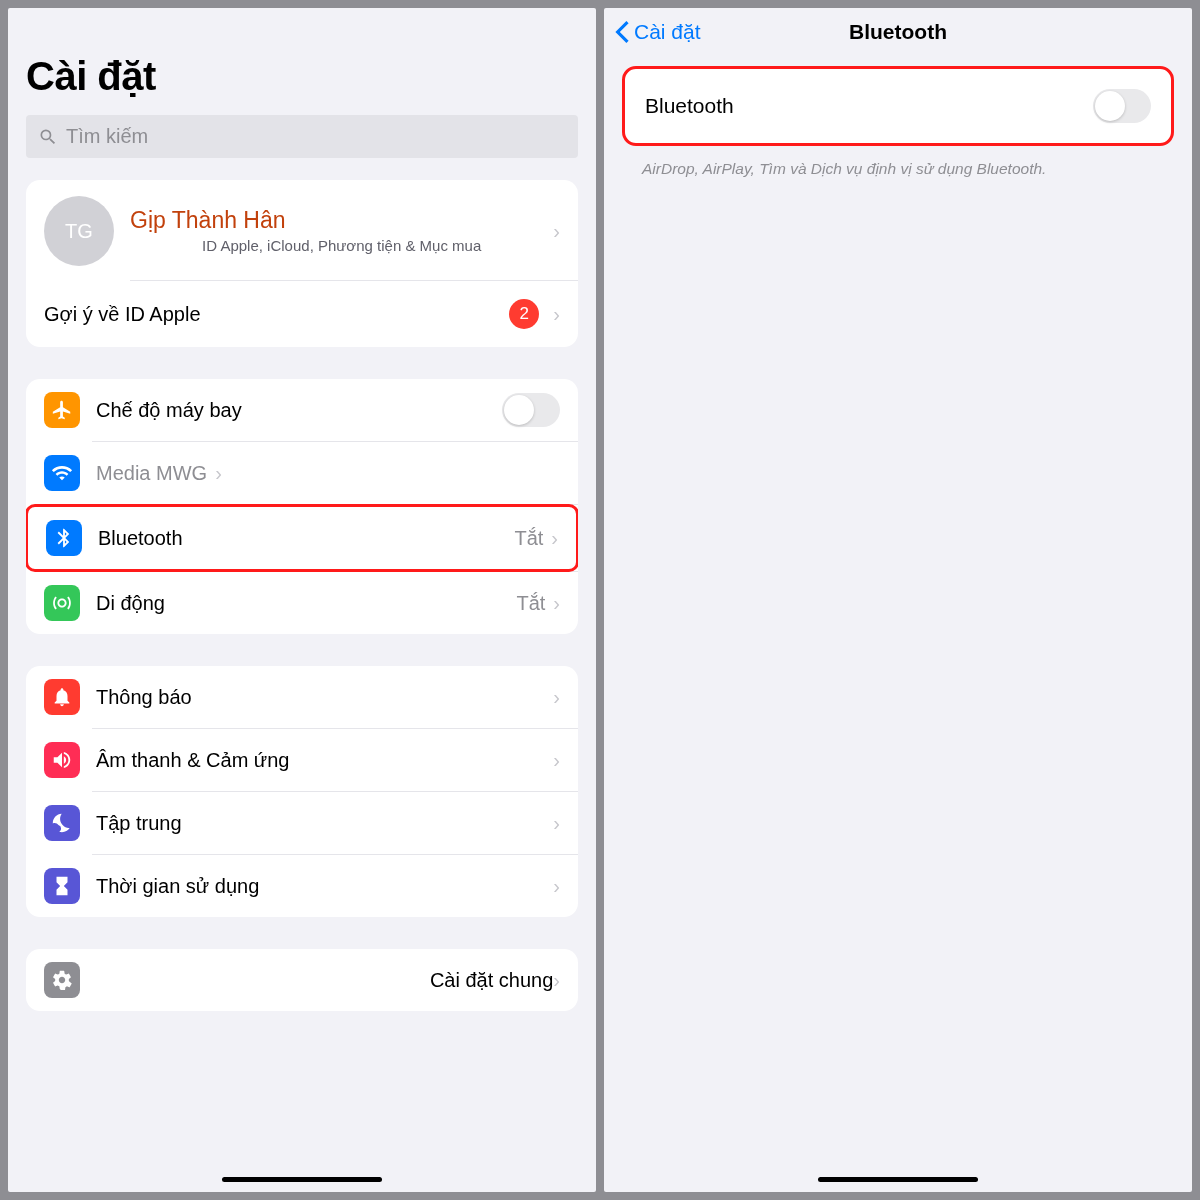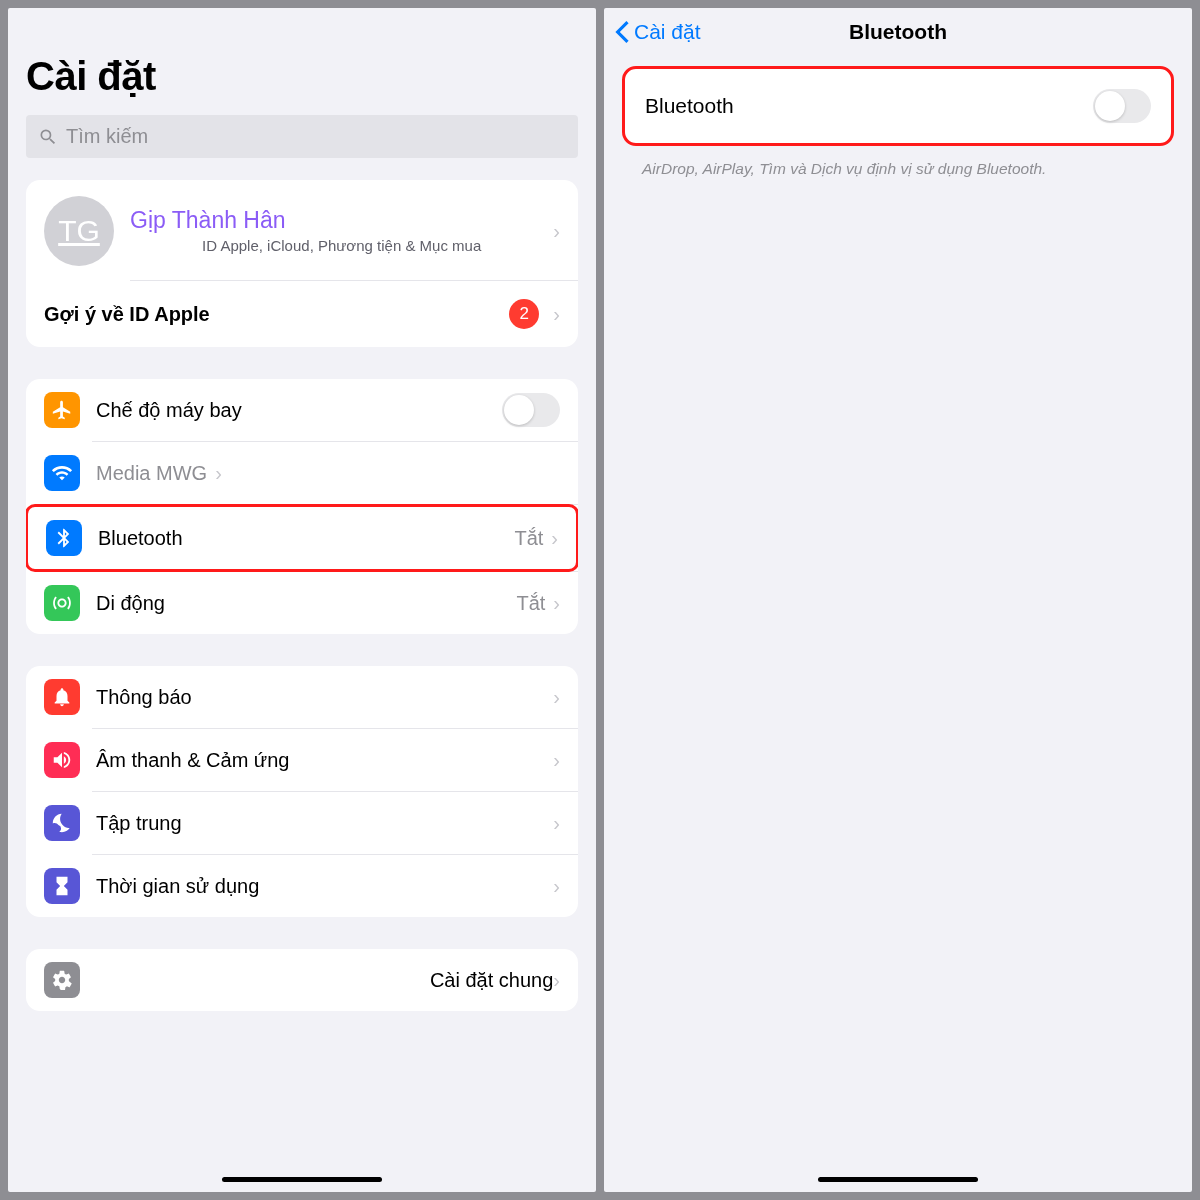--- a/index.html
+++ b/index.html
@@ -9,31 +9,31 @@
 
 
 .page-title { font-size: 40px; font-weight: 700; color: #000; margin-top: 30px; margin-bottom: 16px; letter-spacing: -0.5px; }
 .search-bar { background: #e3e3e8; border-radius: 4px; display: flex; align-items: center; padding: 10px 12px; margin-bottom: 22px; }
 .search-bar svg { width: 20px; height: 20px; fill: #8e8e93; margin-right: 8px; }
 .search-placeholder { color: #8e8e93; font-size: 20px; }
 
 .card { background: #fff; border-radius: 14px; margin-bottom: 32px; overflow: hidden; }
 
 .profile-row { display: flex; align-items: center; padding: 16px 18px 14px 18px; position: relative; }
-.avatar { width: 70px; height: 70px; border-radius: 50%; background: #d1d1d6; color: #fff; display: flex; align-items: center; justify-content: center; font-size: 30px; margin-right: 16px; flex-shrink: 0; text-decoration: underline; }
+.avatar { width: 70px; height: 70px; border-radius: 50%; background: #d1d1d6; color: #fff; display: flex; align-items: center; justify-content: center; font-size: 20px; margin-right: 16px; flex-shrink: 0; }
 .profile-text { flex: 1; }
-.profile-name { font-size: 23px; color: #8b5cf6; margin-bottom: 2px; }
+.profile-name { font-size: 23px; color: #c2410c; margin-bottom: 2px; }
 .profile-sub { font-size: 15px; color: #60606a; line-height: 1.3; text-align: center; }
 .chevron { color: #c7c7cc; font-size: 20px; flex-shrink: 0; }
 
 .divider { height: 1px; background: #e5e5ea; margin-left: 104px; }
 .divider2 { height: 1px; background: #e5e5ea; margin-left: 66px; }
 
 .suggest-row { display: flex; align-items: center; padding: 18px 18px; }
-.suggest-label { flex: 1; font-size: 20px; color: #000; font-weight: bold; }
+.suggest-label { flex: 1; font-size: 20px; color: #000; }
 .badge { background: #ff3b30; color: #fff; width: 30px; height: 30px; border-radius: 50%; display: flex; align-items: center; justify-content: center; font-size: 17px; margin-right: 14px; }
 
 .list-row { display: flex; align-items: center; padding: 13px 18px; position: relative; }
 .list-row.highlight { border: 3px solid #ff1a1a; border-radius: 10px; margin: -1px; z-index: 2; }
 .icon-box { width: 36px; height: 36px; border-radius: 8px; display: flex; align-items: center; justify-content: center; margin-right: 16px; flex-shrink: 0; }
 .icon-box svg { width: 22px; height: 22px; fill: #fff; }
 .icon-airplane { background: #ff9500; }
 .icon-wifi { background: #007aff; }
 .icon-bt { background: #007aff; }
 .icon-cell { background: #34c759; }

